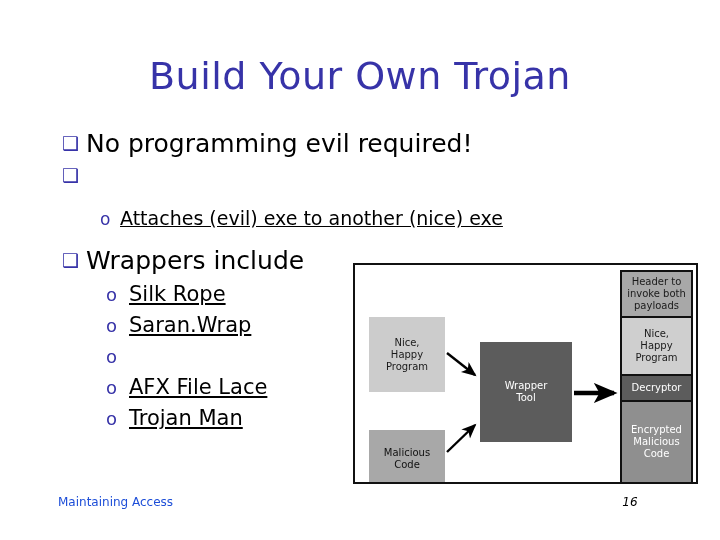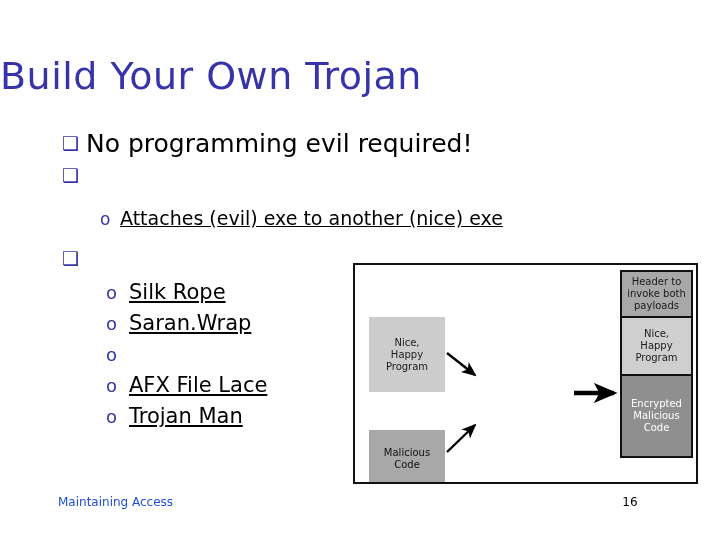--- a/index.html
+++ b/index.html
@@ -23,20 +23,21 @@
     height: 540px;
     background: #ffffff;
   }
 
   
   .title {
     position: absolute;
     left: 0;
     top: 54px;
     width: 720px;
+    text-align: center;
     color: #3733a8;
     font-family: "DejaVu Sans", sans-serif;
     font-size: 38px;
     font-weight: 400;
     letter-spacing: 0.5px;
     line-height: 44px;
     white-space: nowrap;
   }
 
   
@@ -175,20 +176,21 @@
     white-space: nowrap;
   }
   .footer-right {
     position: absolute;
     left: 600px;
     top: 495px;
     width: 60px;
     text-align: center;
     font-size: 12px;
     color: #000000;
+    font-style: italic;
   }
 </style>
 </head>
 <body>
 
 <div class="slide">
 
   <div class="title">Build Your Own Trojan</div>
 
   <div class="bullets">
@@ -206,20 +208,21 @@
 
     <div class="b2">
       <span class="mk">o</span>
       <span class="tx">Attaches (evil) exe to another (nice) exe</span>
     </div>
 
     <div class="gap-b"></div>
 
     <div class="b1">
       <span class="mk">❑</span>
+      <span class="tx">Wrappers include</span>
     </div>
 
     <div class="sublist">
       <div class="b2">
         <span class="mk">o</span>
         <span class="tx">Silk Rope</span>
       </div>
       <div class="b2">
         <span class="mk">o</span>
         <span class="tx">Saran.Wrap</span>
@@ -242,27 +245,33 @@
   <div class="diagram">
 
     <div class="dbox box-nice">
         <span>Nice,<br>Happy<br>Program</span>
       </div>
 
     <div class="dbox box-malicious">
         <span>Malicious<br>Code</span>
       </div>
 
+    <div class="dbox box-wrapper">
+        <span>Wrapper<br>Tool</span>
+      </div>
 
     <div class="stack">
       <div class="seg seg-header">
           <span>Header to<br>invoke both<br>payloads</span>
         </div>
       <div class="seg seg-nice">
           <span>Nice,<br>Happy<br>Program</span>
+        </div>
+      <div class="seg seg-decrypt">
+          <span>Decryptor</span>
         </div>
       <div class="seg seg-encrypt">
           <span>Encrypted<br>Malicious<br>Code</span>
         </div>
     </div>
 
     <svg class="arrows" viewBox="0 0 341 217" preserveAspectRatio="none">
       <defs>
         <marker id="ah" markerWidth="7" markerHeight="7" refX="5.4" refY="2.6" orient="auto" markerUnits="strokeWidth">
           <path d="M0,0 L6.2,2.6 L0,5.2 L1.6,2.6 z" fill="#000000"></path>

